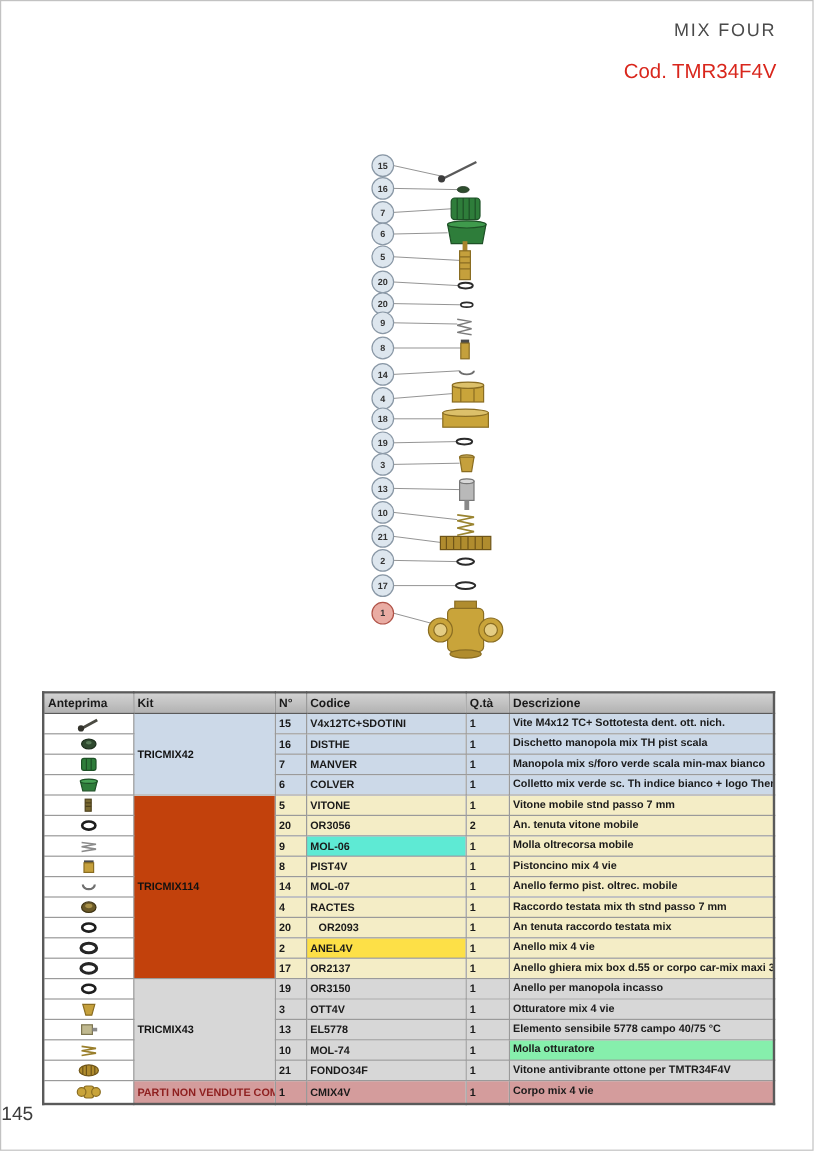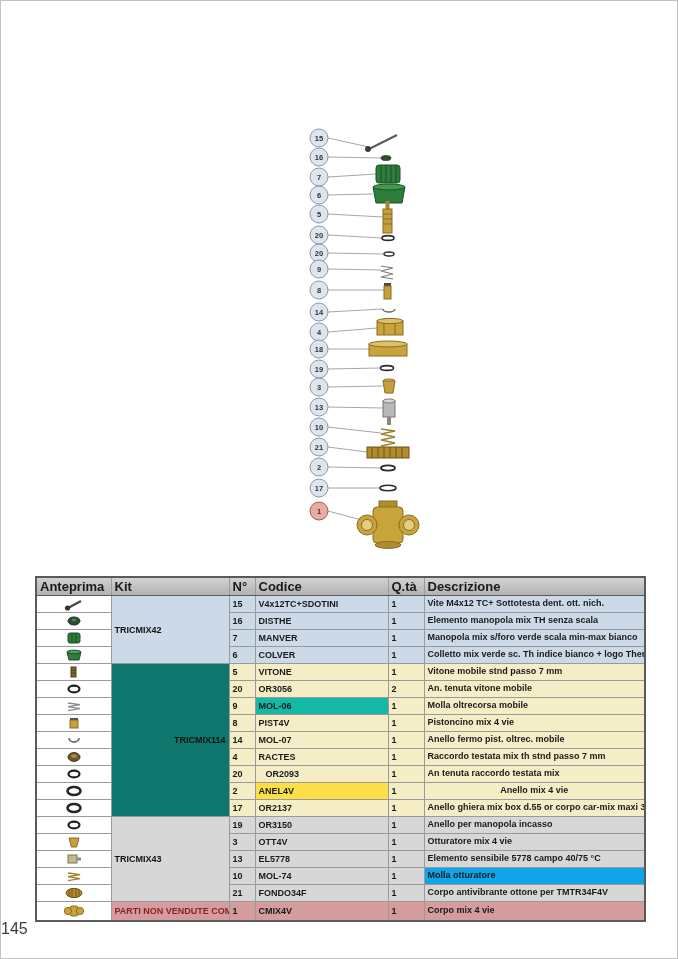--- a/index.html
+++ b/index.html
@@ -58,40 +58,42 @@
     padding: 1px 3px;
     vertical-align: middle;
     overflow: hidden;
     white-space: nowrap;
     text-overflow: clip;
   }
   table.parts { border: 2px solid #5a5a5a; }
   table.parts th {
     background: linear-gradient(#d2d2d2, #b2b2b2);
     text-align: left;
-    font-size: 13px;
+    font-size: 10px;
     height: 14px;
     border-bottom: 1px solid #5a5a5a;
   }
   table.parts td { height: 13px; background: #ffffff; }
   td.c-thumb { text-align: center; background: #ffffff !important; padding: 0; }
   td.c-thumb svg { vertical-align: middle; }
   td.c-kit { vertical-align: top; font-weight: bold; white-space: normal; }
   td.c-desc { white-space: normal; line-height: 1.1; }
 
   
   .page-number {
     position: absolute; bottom: 20px; left: 0; width: 100%;
     text-align: left; font-size: 16px; color: #3c3c3c;
   }
 </style>
 </head>
 <body>
 
 <div class="header">
+  <div class="model">MIX FOUR</div>
+  <div class="code">Cod. TMR34F4V</div>
 </div>
 
 <div class="diagram-wrap">
   <svg width="240" height="434" viewBox="0 0 240 434" xmlns="http://www.w3.org/2000/svg">
     <g id="callout-lines">
         <line x1="45" y1="13" x2="86" y2="22" stroke="#8f8f8f" stroke-width="0.8"></line>
         <line x1="45" y1="32" x2="98" y2="33" stroke="#8f8f8f" stroke-width="0.8"></line>
         <line x1="45" y1="52" x2="93" y2="49" stroke="#8f8f8f" stroke-width="0.8"></line>
         <line x1="45" y1="70" x2="90" y2="69" stroke="#8f8f8f" stroke-width="0.8"></line>
         <line x1="45" y1="89" x2="100" y2="92" stroke="#8f8f8f" stroke-width="0.8"></line>
@@ -303,21 +305,21 @@
           <td class="c-desc" style="background: rgb(204, 217, 232);">Vite M4x12 TC+ Sottotesta dent. ott. nich.</td>
         </tr>
         <tr>
           <td class="c-thumb"><svg width="22" height="14" viewBox="0 0 22 14">
               <ellipse cx="11" cy="7" rx="6" ry="4" fill="#2f4a2f" stroke="#1c2e1c"></ellipse>
               <ellipse cx="11" cy="6" rx="2.4" ry="1.4" fill="#577a57"></ellipse>
             </svg></td>
           <td class="c-n" style="background: rgb(204, 217, 232);">16</td>
           <td class="c-code" style="background: rgb(204, 217, 232);">DISTHE</td>
           <td class="c-qty" style="background: rgb(204, 217, 232);">1</td>
-          <td class="c-desc" style="background: rgb(204, 217, 232);">Elemento manopola mix TH senza scala</td>
+          <td class="c-desc" style="background: rgb(204, 217, 232);">Dischetto manopola mix TH pist scala</td>
         </tr>
         <tr>
           <td class="c-thumb"><svg width="22" height="14" viewBox="0 0 22 14">
               <rect x="5" y="2" width="12" height="10" rx="2" fill="#2e7d3a" stroke="#1d5126"></rect>
               <line x1="9" y1="2" x2="9" y2="12" stroke="#1d5126"></line>
               <line x1="13" y1="2" x2="13" y2="12" stroke="#1d5126"></line>
             </svg></td>
           <td class="c-n" style="background: rgb(204, 217, 232);">7</td>
           <td class="c-code" style="background: rgb(204, 217, 232);">MANVER</td>
           <td class="c-qty" style="background: rgb(204, 217, 232);">1</td>
@@ -332,41 +334,41 @@
           <td class="c-code" style="background: rgb(204, 217, 232);">COLVER</td>
           <td class="c-qty" style="background: rgb(204, 217, 232);">1</td>
           <td class="c-desc" style="background: rgb(204, 217, 232);">Colletto mix verde sc. Th indice bianco + logo Thermomat</td>
         </tr>
         <tr>
           <td class="c-thumb"><svg width="22" height="14" viewBox="0 0 22 14">
               <rect x="8" y="2" width="5" height="10" fill="#7a6a32" stroke="#4e421c"></rect>
               <line x1="8" y1="5" x2="13" y2="5" stroke="#4e421c"></line>
               <line x1="8" y1="8" x2="13" y2="8" stroke="#4e421c"></line>
             </svg></td>
-          <td class="c-kit" rowspan="9" style="background: #0f766e; color: rgb(17, 17, 17); text-align: right;">TRICMIX114</td>
+          <td class="c-kit" rowspan="9" style="background: #c2410c; color: rgb(17, 17, 17);">TRICMIX114</td>
           <td class="c-n" style="background: rgb(244, 237, 198);">5</td>
           <td class="c-code" style="background: rgb(244, 237, 198);">VITONE</td>
           <td class="c-qty" style="background: rgb(244, 237, 198);">1</td>
           <td class="c-desc" style="background: rgb(244, 237, 198);">Vitone mobile stnd passo 7 mm</td>
         </tr>
         <tr>
           <td class="c-thumb"><svg width="22" height="14" viewBox="0 0 22 14">
               <ellipse cx="11" cy="7" rx="5.5" ry="3.4" fill="none" stroke="#1e1e1e" stroke-width="2.2"></ellipse>
             </svg></td>
           <td class="c-n" style="background: rgb(244, 237, 198);">20</td>
           <td class="c-code" style="background: rgb(244, 237, 198);">OR3056</td>
           <td class="c-qty" style="background: rgb(244, 237, 198);">2</td>
           <td class="c-desc" style="background: rgb(244, 237, 198);">An. tenuta vitone mobile</td>
         </tr>
         <tr>
           <td class="c-thumb"><svg width="22" height="14" viewBox="0 0 22 14">
               <path d="M5 4 l12 1.6 -12 2 12 2 -12 2" fill="none" stroke="#8b8b8b" stroke-width="1.3"></path>
             </svg></td>
           <td class="c-n" style="background: rgb(244, 237, 198);">9</td>
-          <td class="c-code" style="background: #14b8a6;">MOL-06</td>
+          <td class="c-code" style="background: #5eead4;">MOL-06</td>
           <td class="c-qty" style="background: rgb(244, 237, 198);">1</td>
           <td class="c-desc" style="background: rgb(244, 237, 198);">Molla oltrecorsa mobile</td>
         </tr>
         <tr>
           <td class="c-thumb"><svg width="22" height="14" viewBox="0 0 22 14">
               <rect x="7" y="2" width="8" height="2.4" fill="#4a4a4a"></rect>
               <rect x="7" y="4" width="8" height="8" fill="#c5a03c" stroke="#8a6d22"></rect>
             </svg></td>
           <td class="c-n" style="background: rgb(244, 237, 198);">8</td>
           <td class="c-code" style="background: rgb(244, 237, 198);">PIST4V</td>
@@ -401,21 +403,21 @@
           <td class="c-qty" style="background: rgb(244, 237, 198);">1</td>
           <td class="c-desc" style="background: rgb(244, 237, 198);">An tenuta raccordo testata mix</td>
         </tr>
         <tr>
           <td class="c-thumb"><svg width="22" height="14" viewBox="0 0 22 14">
               <ellipse cx="11" cy="7" rx="6.5" ry="4" fill="none" stroke="#262626" stroke-width="2.6"></ellipse>
             </svg></td>
           <td class="c-n" style="background: rgb(244, 237, 198);">2</td>
           <td class="c-code" style="background: #fde047;">ANEL4V</td>
           <td class="c-qty" style="background: rgb(244, 237, 198);">1</td>
-          <td class="c-desc" style="background: rgb(244, 237, 198); text-align: center;">Anello mix 4 vie</td>
+          <td class="c-desc" style="background: rgb(244, 237, 198);">Anello mix 4 vie</td>
         </tr>
         <tr>
           <td class="c-thumb"><svg width="22" height="14" viewBox="0 0 22 14">
               <ellipse cx="11" cy="7" rx="6.5" ry="4" fill="none" stroke="#262626" stroke-width="2.6"></ellipse>
             </svg></td>
           <td class="c-n" style="background: rgb(244, 237, 198);">17</td>
           <td class="c-code" style="background: rgb(244, 237, 198);">OR2137</td>
           <td class="c-qty" style="background: rgb(244, 237, 198);">1</td>
           <td class="c-desc" style="background: rgb(244, 237, 198);">Anello ghiera mix box d.55 or corpo car-mix maxi 3/4"</td>
         </tr>
@@ -448,34 +450,34 @@
           <td class="c-qty" style="background: rgb(215, 215, 215);">1</td>
           <td class="c-desc" style="background: rgb(215, 215, 215);">Elemento sensibile 5778 campo 40/75 °C</td>
         </tr>
         <tr>
           <td class="c-thumb"><svg width="22" height="14" viewBox="0 0 22 14">
               <path d="M5 4 l12 1.6 -12 2 12 2 -12 2" fill="none" stroke="#9a7f2c" stroke-width="1.4"></path>
             </svg></td>
           <td class="c-n" style="background: rgb(215, 215, 215);">10</td>
           <td class="c-code" style="background: rgb(215, 215, 215);">MOL-74</td>
           <td class="c-qty" style="background: rgb(215, 215, 215);">1</td>
-          <td class="c-desc" style="background: #0ea5e9;">Molla otturatore</td>
+          <td class="c-desc" style="background: #86efac;">Molla otturatore</td>
         </tr>
         <tr>
           <td class="c-thumb"><svg width="22" height="14" viewBox="0 0 22 14">
               <ellipse cx="11" cy="7" rx="8" ry="4.6" fill="#b08c2e" stroke="#6f5518"></ellipse>
               <line x1="6" y1="3.4" x2="6" y2="10.6" stroke="#6f5518"></line>
               <line x1="9" y1="2.6" x2="9" y2="11.4" stroke="#6f5518"></line>
               <line x1="13" y1="2.6" x2="13" y2="11.4" stroke="#6f5518"></line>
               <line x1="16" y1="3.4" x2="16" y2="10.6" stroke="#6f5518"></line>
             </svg></td>
           <td class="c-n" style="background: rgb(215, 215, 215);">21</td>
           <td class="c-code" style="background: rgb(215, 215, 215);">FONDO34F</td>
           <td class="c-qty" style="background: rgb(215, 215, 215);">1</td>
-          <td class="c-desc" style="background: rgb(215, 215, 215);">Corpo antivibrante ottone per TMTR34F4V</td>
+          <td class="c-desc" style="background: rgb(215, 215, 215);">Vitone antivibrante ottone per TMTR34F4V</td>
         </tr>
         <tr>
           <td class="c-thumb"><svg width="22" height="16" viewBox="0 0 22 16">
               <rect x="7" y="3" width="8" height="10" rx="2" fill="#c9a43a" stroke="#8a6d22"></rect>
               <circle cx="5" cy="8" r="3.6" fill="#c9a43a" stroke="#8a6d22"></circle>
               <circle cx="17" cy="8" r="3.6" fill="#c9a43a" stroke="#8a6d22"></circle>
             </svg></td>
           <td class="c-kit" rowspan="1" style="background: rgb(212, 156, 156); color: rgb(142, 31, 31);">PARTI NON VENDUTE COME RICAMBI</td>
           <td class="c-n" style="background: rgb(212, 156, 156);">1</td>
           <td class="c-code" style="background: rgb(212, 156, 156);">CMIX4V</td>

